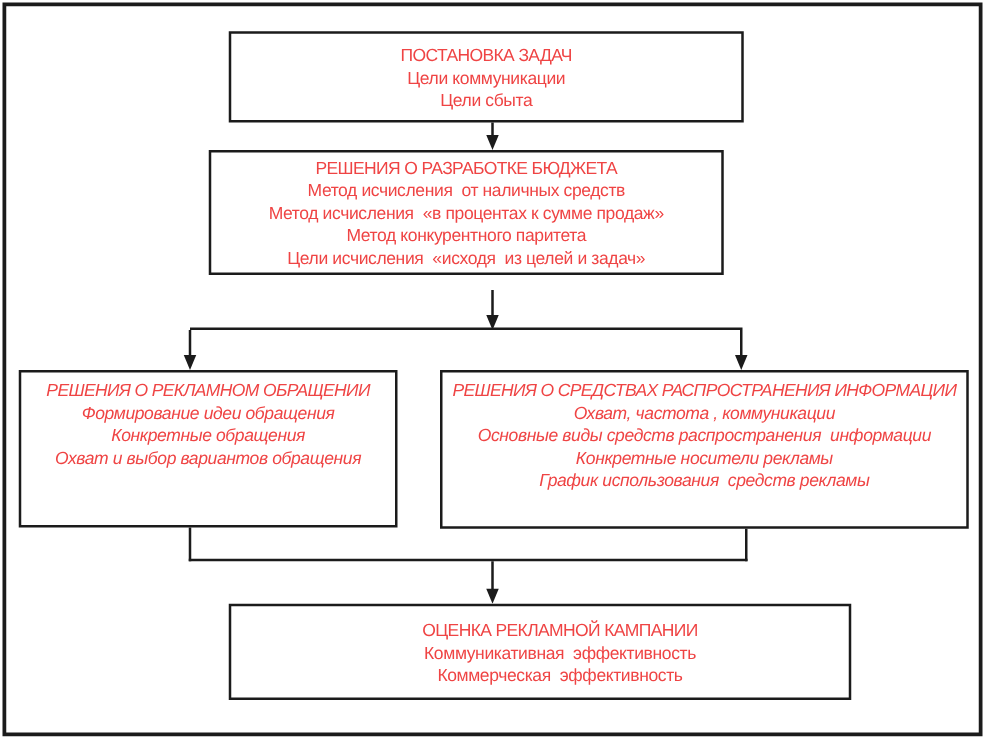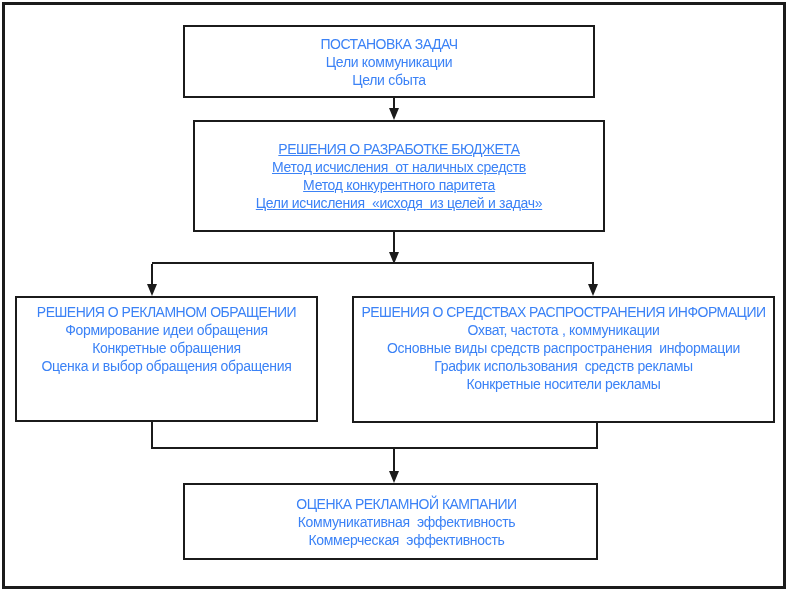--- a/index.html
+++ b/index.html
@@ -18,33 +18,33 @@
   }
   .node {
     position: absolute;
     box-sizing: border-box;
     border: 2px solid #1b1b1b;
     background: #ffffff;
     display: flex;
     flex-direction: column;
     align-items: center;
     text-align: center;
-    color: #3b82f6;
+    color: #ef4444;
     font-size: 14px;
     line-height: 18px;
   }
   .node.center { justify-content: center; }
   .node.top { justify-content: flex-start; padding-top: 5px; }
   .line { white-space: pre-wrap; letter-spacing: -0.3px; }
   .line.title { letter-spacing: -0.5px; }
   #node-tasks      { left: 183px; top:  25px; width: 412px; height:  73px; }
-  #node-budget     { left: 193px; top: 120px; width: 412px; height: 112px; text-decoration: underline; }
-  #node-message    { left:  15px; top: 296px; width: 303px; height: 126px; }
-  #node-media      { left: 352px; top: 296px; width: 423px; height: 127px; }
-  #node-evaluation { left: 183px; top: 483px; width: 415px; height:  77px; padding-left: 32px; }
+  #node-budget     { left: 167px; top: 120px; width: 412px; height: 100px; }
+  #node-message    { left:  15px; top: 296px; width: 303px; height: 126px; font-style: italic; }
+  #node-media      { left: 352px; top: 296px; width: 423px; height: 127px; font-style: italic; }
+  #node-evaluation { left: 183px; top: 483px; width: 498px; height:  77px; padding-left: 32px; }
   .vline { position: absolute; width: 2px; background: #1b1b1b; }
   .hline { position: absolute; height: 2px; background: #1b1b1b; }
   .arrowhead {
     position: absolute; width: 0; height: 0;
     border-left: 5px solid transparent;
     border-right: 5px solid transparent;
     border-top: 12px solid #1b1b1b;
   }
 </style>
 </head>
@@ -57,45 +57,46 @@
   <div class="line">Цели коммуникации</div>
   <div class="line">Цели сбыта</div>
 </div>
 
 <div class="vline" style="left:393px; top:98px; height:13px;"></div>
 <div class="arrowhead" style="left:389px; top:108px;"></div>
 
 <div class="node center" id="node-budget">
   <div class="line title">РЕШЕНИЯ О РАЗРАБОТКЕ БЮДЖЕТА</div>
   <div class="line">Метод исчисления  от наличных средств</div>
+  <div class="line">Метод исчисления  «в процентах к сумме продаж»</div>
   <div class="line">Метод конкурентного паритета</div>
   <div class="line">Цели исчисления  «исходя  из целей и задач»</div>
 </div>
 
 <div class="vline" style="left:393px; top:232px; height:22px;"></div>
 <div class="arrowhead" style="left:389px; top:252px;"></div>
 <div class="hline" style="left:152px; top:262px; width:442px;"></div>
 <div class="vline" style="left:151px; top:264px; height:22px;"></div>
 <div class="arrowhead" style="left:147px; top:284px;"></div>
 <div class="vline" style="left:592px; top:264px; height:22px;"></div>
 <div class="arrowhead" style="left:588px; top:284px;"></div>
 
 <div class="node top" id="node-message">
   <div class="line title">РЕШЕНИЯ О РЕКЛАМНОМ ОБРАЩЕНИИ</div>
   <div class="line">Формирование идеи обращения</div>
   <div class="line">Конкретные обращения</div>
-  <div class="line">Оценка и выбор обращения обращения</div>
+  <div class="line">Охват и выбор вариантов обращения</div>
 </div>
 
 <div class="node top" id="node-media">
   <div class="line title">РЕШЕНИЯ О СРЕДСТВАХ РАСПРОСТРАНЕНИЯ ИНФОРМАЦИИ</div>
   <div class="line">Охват, частота , коммуникации</div>
   <div class="line">Основные виды средств распространения  информации</div>
+  <div class="line">Конкретные носители рекламы</div>
   <div class="line">График использования  средств рекламы</div>
-  <div class="line">Конкретные носители рекламы</div>
 </div>
 
 <div class="vline" style="left:151px; top:422px; height:27px;"></div>
 <div class="vline" style="left:596px; top:423px; height:26px;"></div>
 <div class="hline" style="left:151px; top:447px; width:447px;"></div>
 <div class="vline" style="left:393px; top:449px; height:24px;"></div>
 <div class="arrowhead" style="left:389px; top:471px;"></div>
 
 <div class="node center" id="node-evaluation">
   <div class="line title">ОЦЕНКА РЕКЛАМНОЙ КАМПАНИИ</div>

